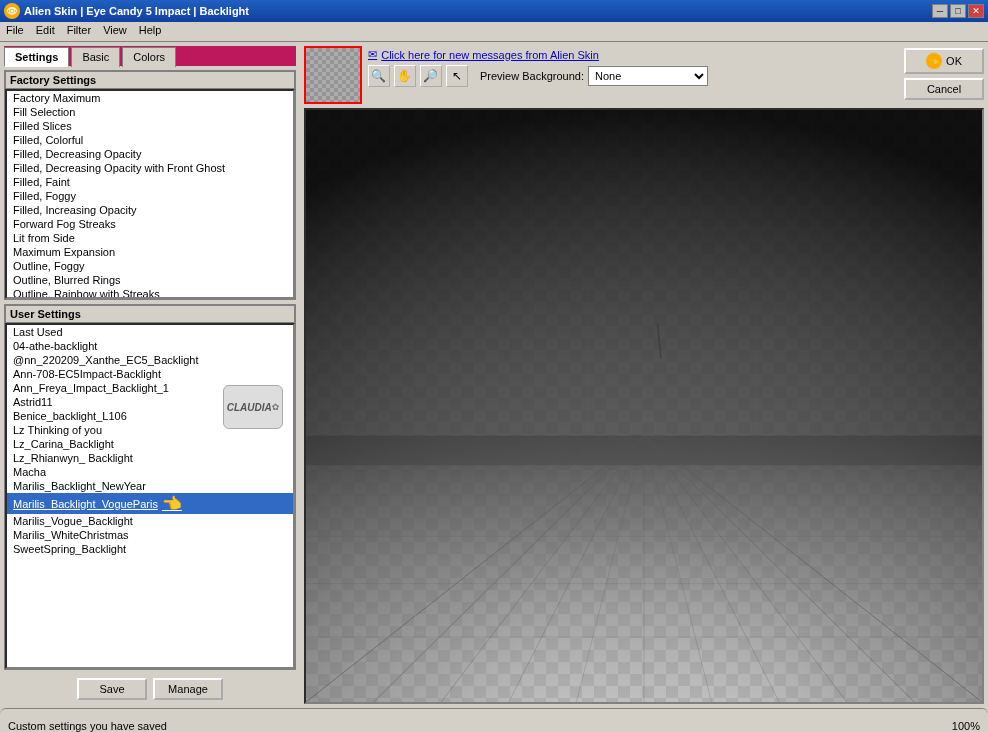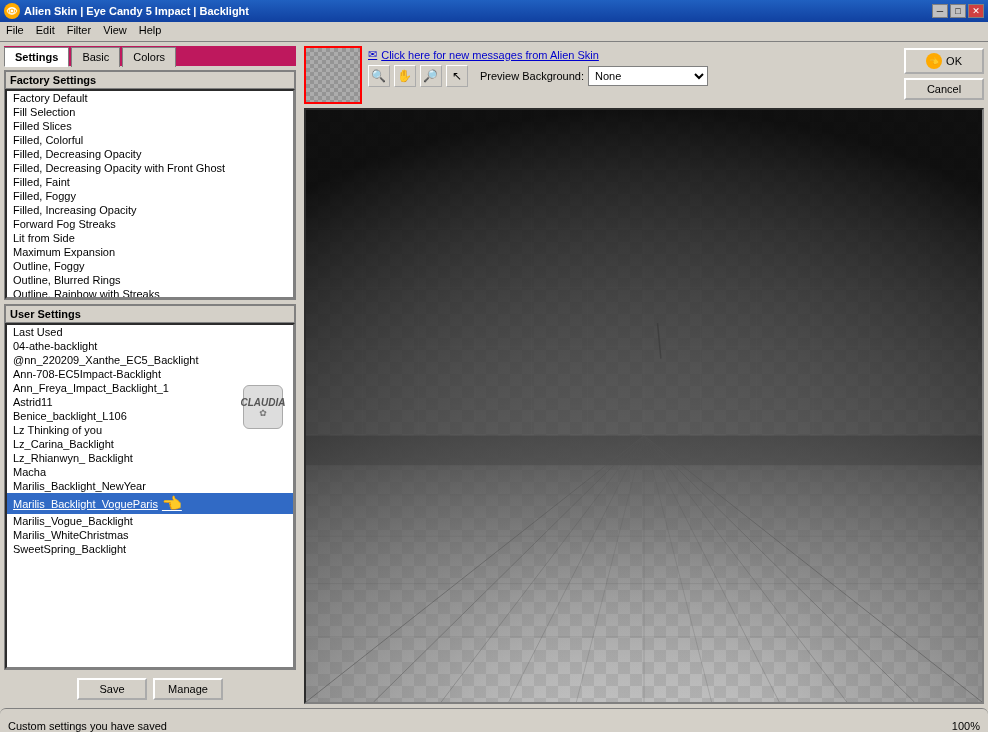--- a/index.html
+++ b/index.html
@@ -296,21 +296,21 @@
 
     <div class="tabs">
       <div class="tab active">Settings</div>
       <div class="tab">Basic</div>
       <div class="tab">Colors</div>
     </div>
 
     <div class="section-box factory-section">
       <div class="list-header">Factory Settings</div>
       <div class="list-box">
-        <div class="list-item">Factory Default</div>
+        <div class="list-item">Factory Maximum</div>
         <div class="list-item">Fill Selection</div>
         <div class="list-item">Filled Slices</div>
         <div class="list-item">Filled, Colorful</div>
         <div class="list-item">Filled, Decreasing Opacity</div>
         <div class="list-item">Filled, Decreasing Opacity with Front Ghost</div>
         <div class="list-item">Filled, Faint</div>
         <div class="list-item">Filled, Foggy</div>
         <div class="list-item">Filled, Increasing Opacity</div>
         <div class="list-item">Forward Fog Streaks</div>
         <div class="list-item">Lit from Side</div>
@@ -341,21 +341,21 @@
         <div class="list-item">Macha</div>
         <div class="list-item">Marilis_Backlight_NewYear</div>
         <div class="list-item selected" style="display:flex; align-items:center; gap:4px;text-decoration:underline;">
           <span>Marilis_Backlight_VogueParis</span>
           <span style="font-size:16px; color:#ffaa00;">👈</span>
         </div>
         <div class="list-item">Marilis_Vogue_Backlight</div>
         <div class="list-item">Marilis_WhiteChristmas</div>
         <div class="list-item">SweetSpring_Backlight</div>
 
-        <div style="position:absolute; right:10px; top:60px; width:40px; height:44px; background:rgba(210,210,210,0.75); border-radius:6px; display:flex; flex-direction:column; align-items:center; justify-content:center; border:1px solid #aaa;">
+        <div style="position:absolute; right:10px; top:60px; width:60px; height:44px; background:rgba(210,210,210,0.75); border-radius:6px; display:flex; flex-direction:row; align-items:center; justify-content:center; border:1px solid #aaa;">
           <span style="font-size:10px; font-weight:bold; color:#555; font-style:italic;">CLAUDIA</span>
           <span style="font-size:9px; color:#777;">✿</span>
         </div>
       </div>
     </div>
 
     <div class="btn-row">
       <button class="btn">Save</button>
       <button class="btn">Manage</button>
     </div>

